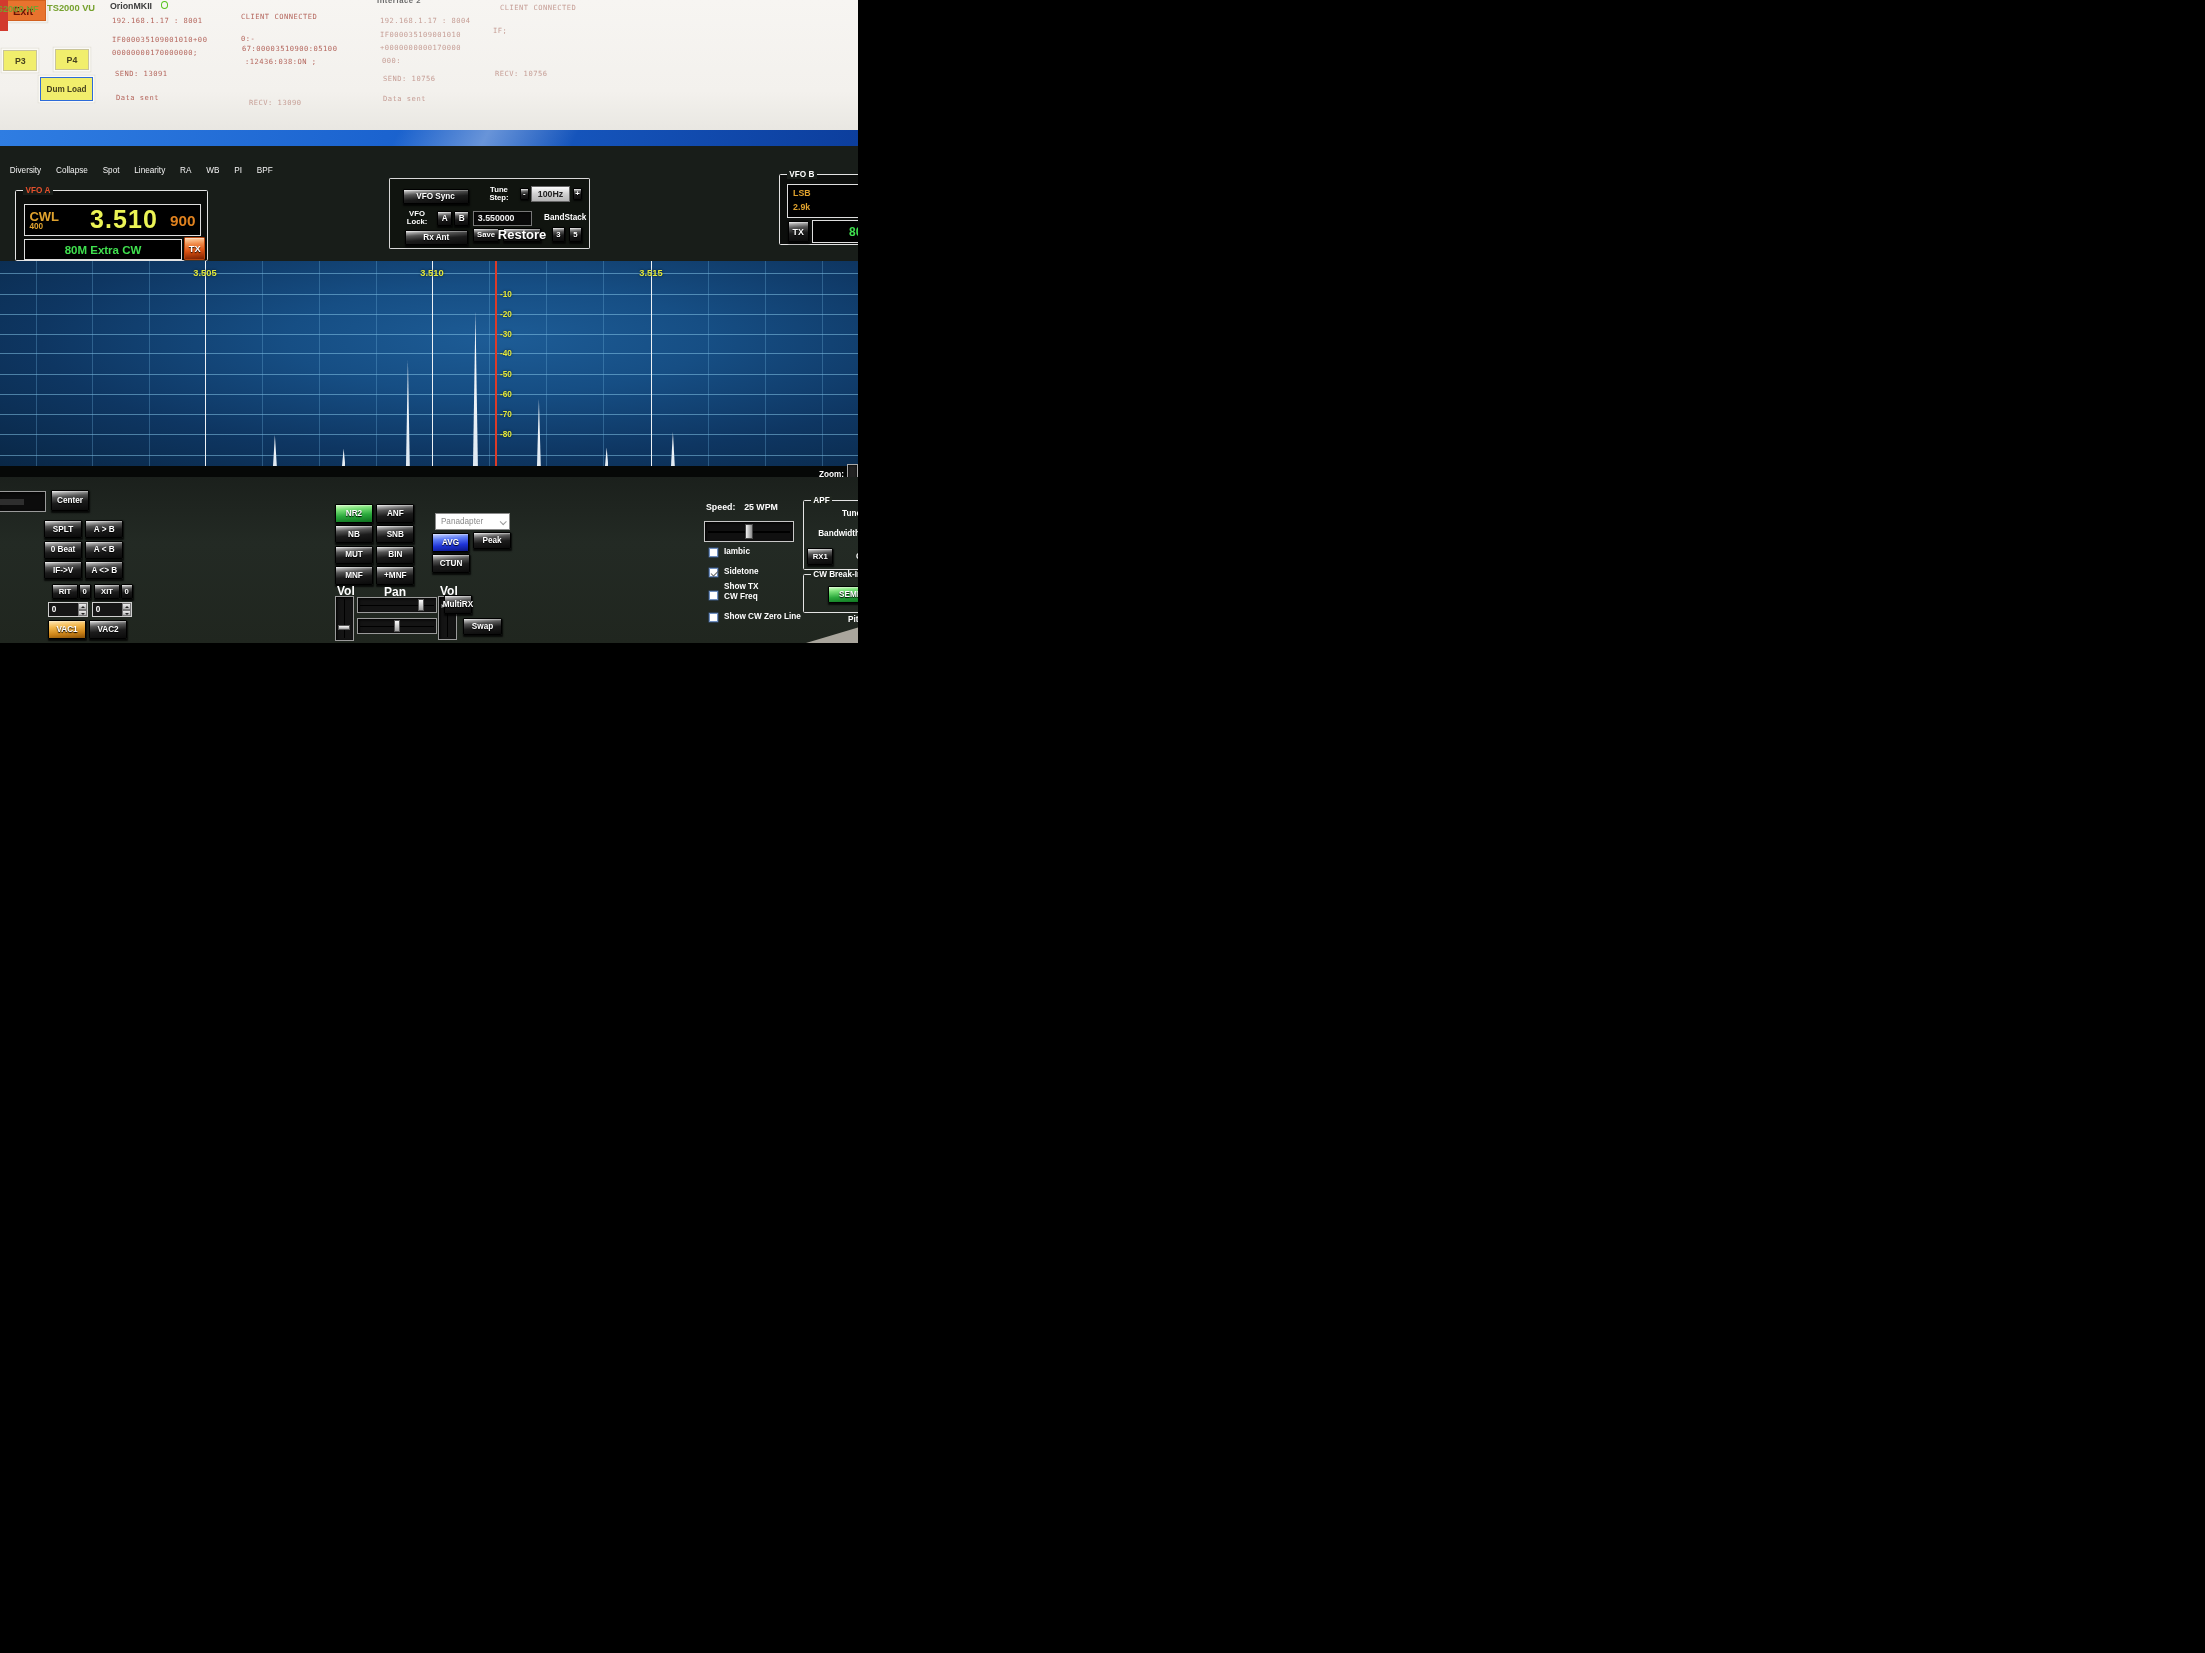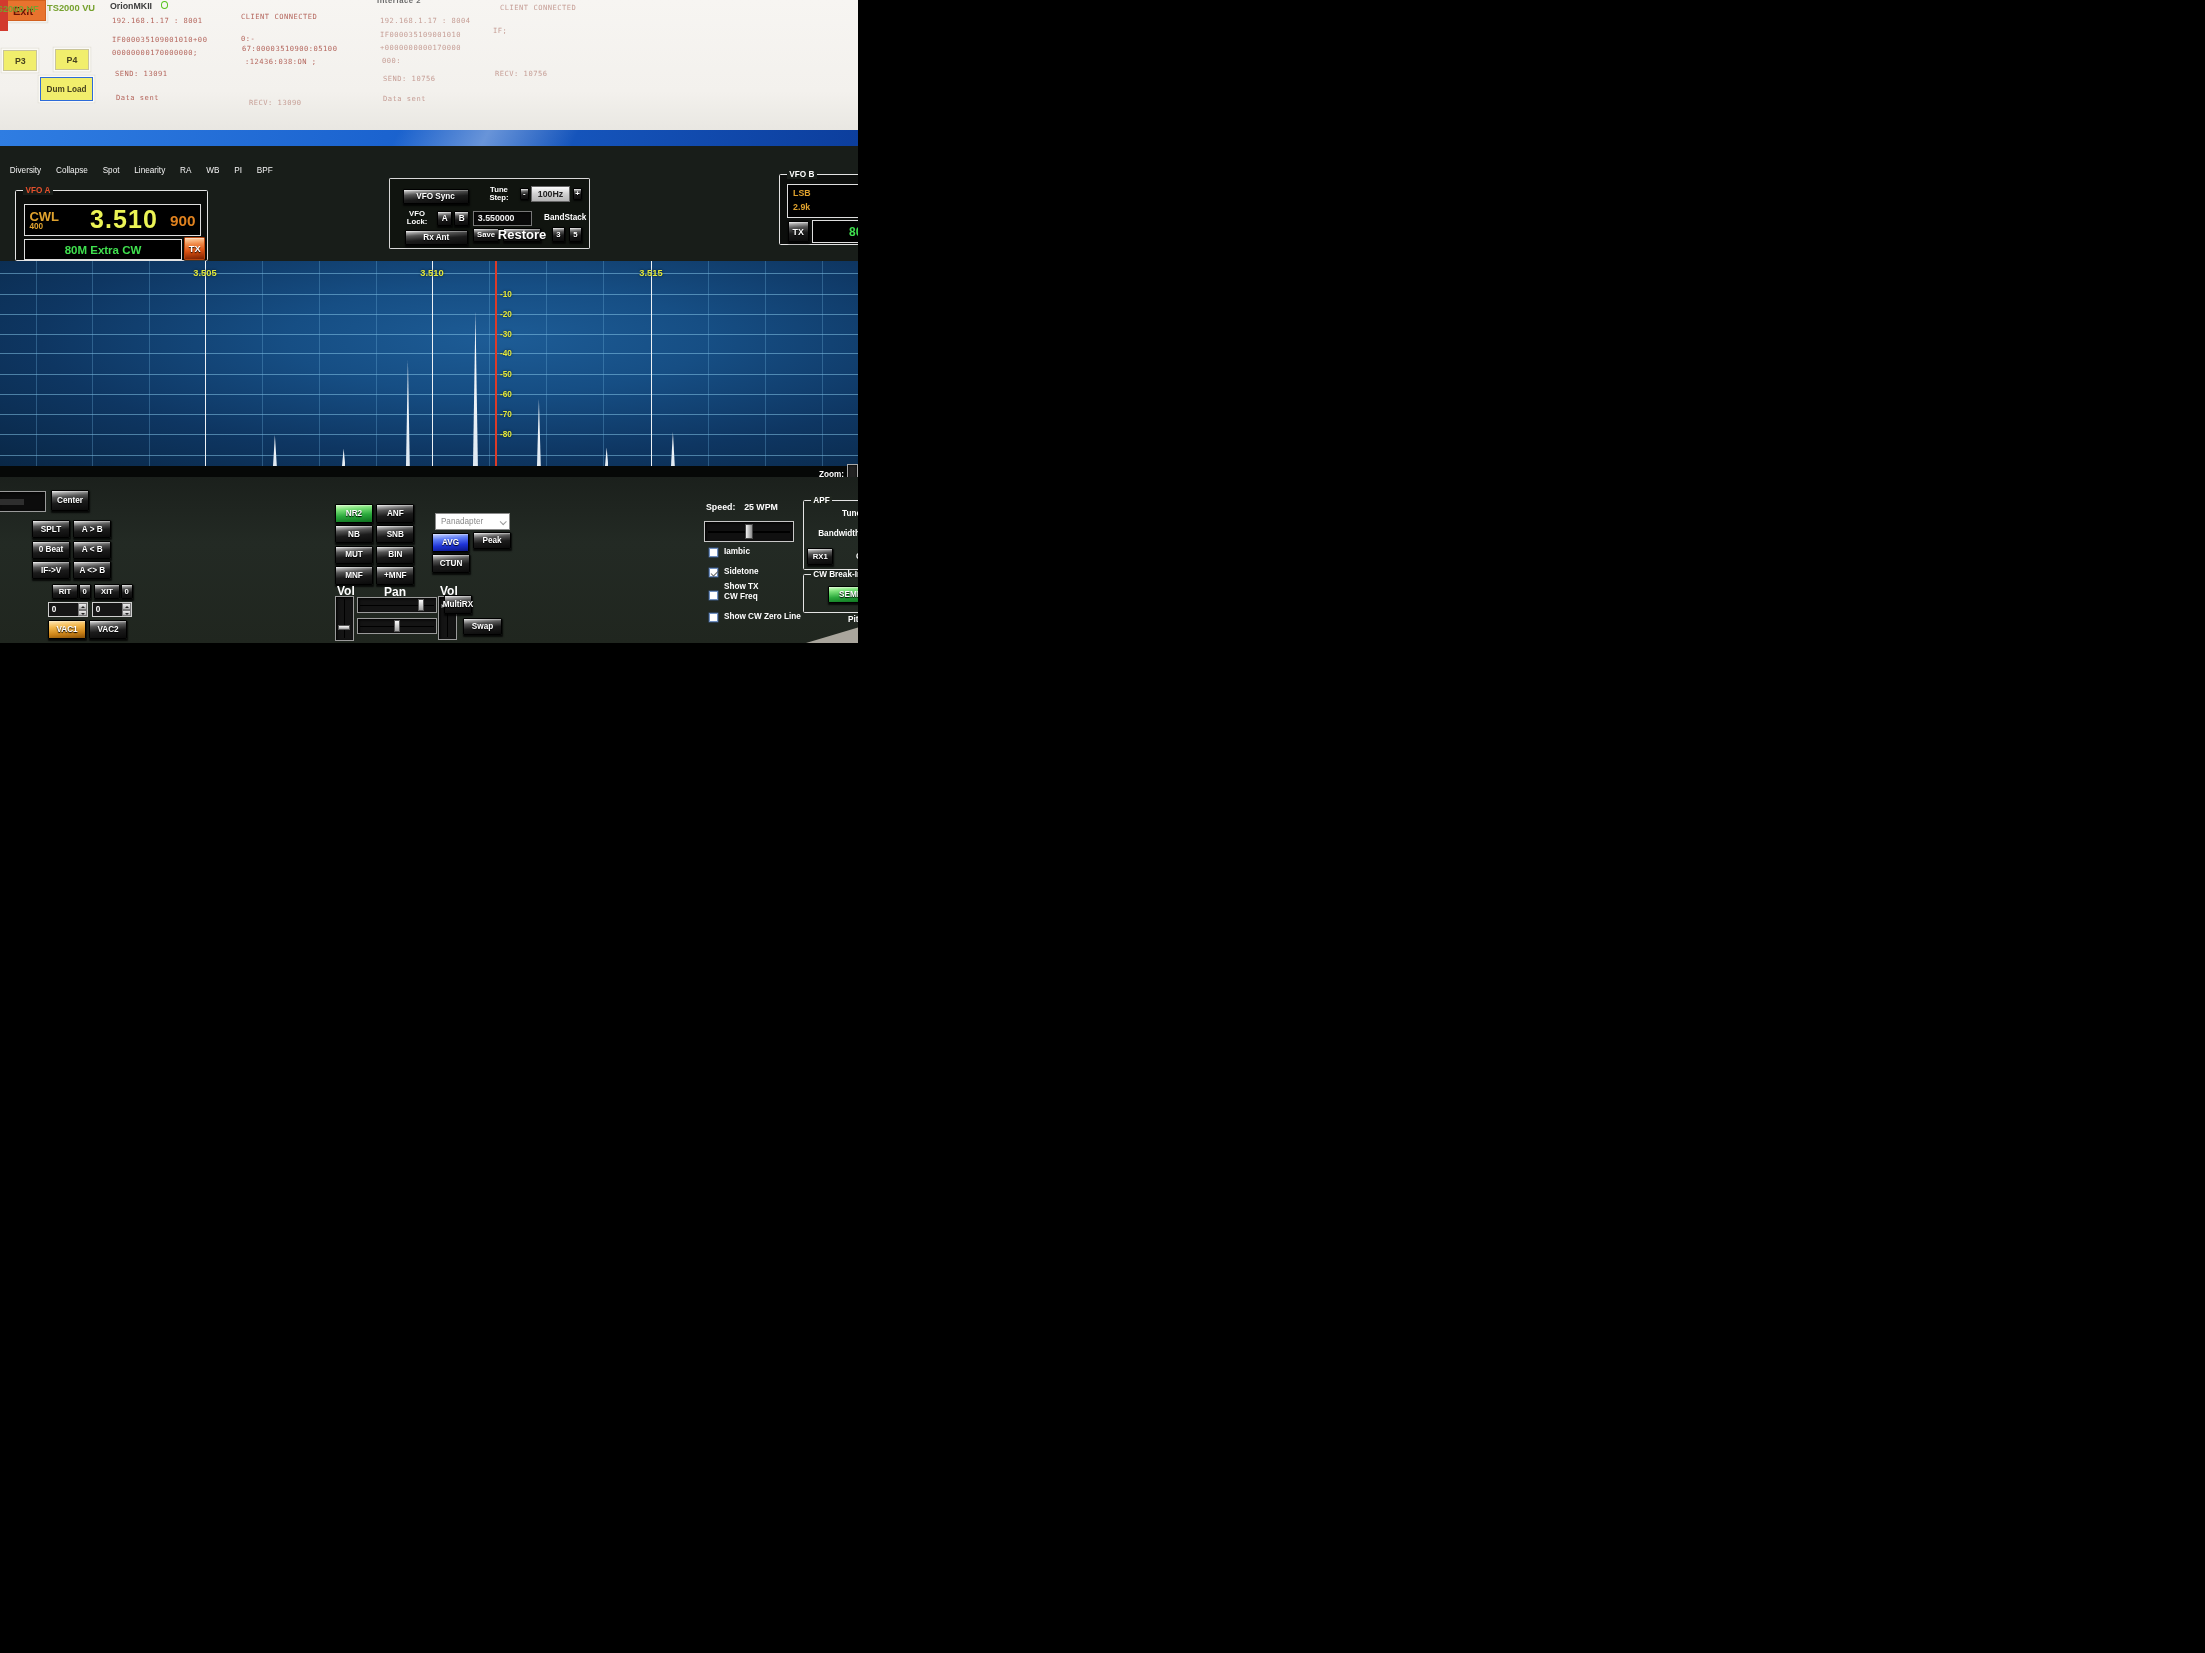--- a/index.html
+++ b/index.html
@@ -119,21 +119,21 @@
 
   .zoomlab{position:absolute;left:819px;top:324px;color:#fff;font-weight:bold;font-size:8.2px;}
   .zoomstub{position:absolute;left:847px;top:318px;width:11px;height:26px;background:#222;border:1.1px solid #aaa;box-shadow:inset 0 0 2.7px #000;}
 
   
   .controls{position:absolute;left:0;top:331px;width:858px;height:166px;
     background:linear-gradient(180deg,#1b201c 0%,#232a24 40%,#20261f 100%);}
   .hslider{position:absolute;left:-4.4px;top:14.2px;width:50px;height:21.3px;background:#0c0c0c;border:1.1px solid #9a9a9a;box-shadow:inset 1.1px 1.1px 2.7px #000;}
   .hslider .bar{position:absolute;left:1.1px;top:6.6px;width:55%;height:6.6px;background:#2e2e2e;}
   .b-center{left:51px;top:12.6px;width:38px;height:21px;}
-  .pair-grid{position:absolute;left:32px;top:43px;display:grid;grid-template-columns:38px 38px;grid-auto-rows:18px;column-gap:3.3px;row-gap:2.7px;}
+  .pair-grid{position:absolute;left:44px;top:43px;display:grid;grid-template-columns:38px 38px;grid-auto-rows:18px;column-gap:3.3px;row-gap:2.7px;}
   .pair-grid .btn,.dsp-grid .btn{position:relative;width:100%;height:100%;}
   .b-rit{left:52px;top:107px;width:26px;height:15.3px;font-size:7.7px;}
   .v-rit{left:79px;top:107px;width:11.5px;height:15.3px;font-size:7.7px;}
   .b-xit{left:94px;top:107px;width:26px;height:15.3px;font-size:7.7px;}
   .v-xit{left:121px;top:107px;width:11.5px;height:15.3px;font-size:7.7px;}
   .spin{position:absolute;top:125px;width:40px;height:15.3px;background:#161616;border:1.1px solid #cfcfcf;display:flex;}
   .spin .val{flex:1;color:#fff;font-weight:bold;font-size:8.2px;display:flex;align-items:center;padding-left:2.7px;}
   .spin .arrows{width:9.3px;display:flex;flex-direction:column;}
   .spin .arrows div{flex:1;background:linear-gradient(180deg,#efefef,#b0b0b0);border:0.5px solid #777;position:relative;}
   .spin .arrows div::after{content:"";position:absolute;left:2.2px;border-left:2.2px solid transparent;border-right:2.2px solid transparent;}

